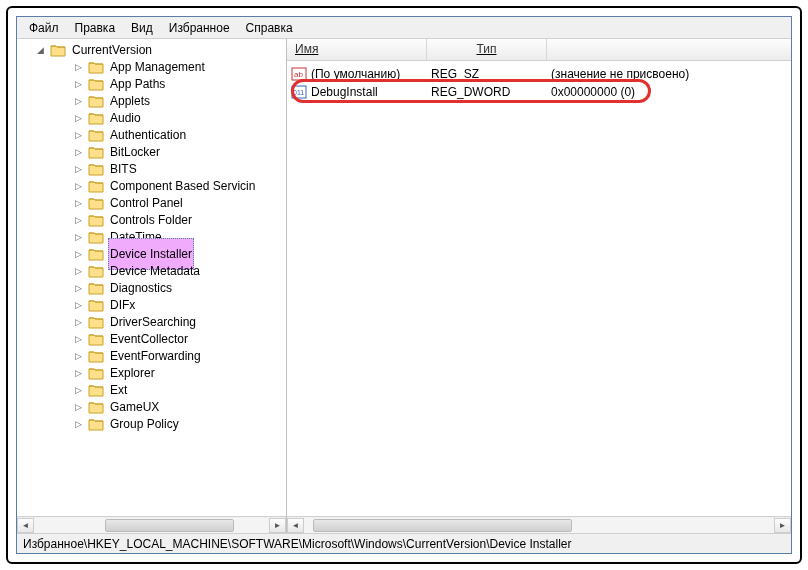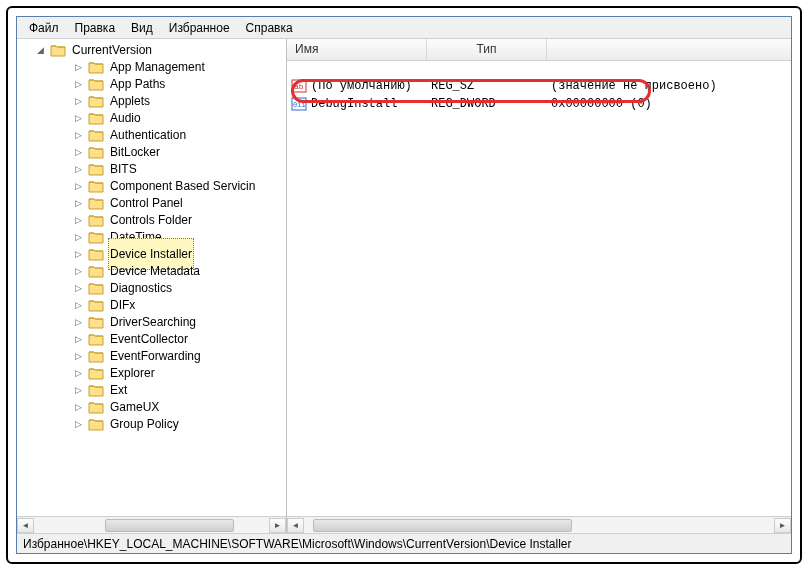--- a/index.html
+++ b/index.html
@@ -14,25 +14,25 @@
 .titlebar .btn.close { background: linear-gradient(#f08080,#d04040); color: #fff; border-color: #a03030; }
 .menubar { height: 22px; background: #f0f0f0; display: flex; align-items: center; padding: 1px 4px; border-bottom: 1px solid #d0d0d0; }
 .menubar .mitem { padding: 2px 8px; cursor: pointer; }
 .content { flex: 1; display: flex; background: #fff; overflow: hidden; }
 .tree { width: 270px; border-right: 1px solid #c0c0c0; overflow: hidden; display: flex; flex-direction: column; position: relative; }
 .tree-body { flex: 1; overflow: hidden; padding: 2px 0 0 0; position: relative; }
 .tree-row { display: flex; align-items: center; height: 17px; white-space: nowrap; padding-left: 6px; }
 .tree-row .toggle { width: 11px; height: 11px; display: inline-flex; align-items: center; justify-content: center; margin-right: 2px; font-size: 9px; color: #666; }
 .tree-row .folder { width: 16px; height: 14px; margin: 0 4px 0 2px; }
 .tree-row .label { padding: 0 2px; }
-.tree-row.selected .label { background: #fef9c3; border: 1px dotted #5a7ea8; padding: 8px 1px; }
+.tree-row.selected .label { background: #f0abfc; border: 1px dotted #5a7ea8; padding: 8px 1px; }
 .list { flex: 1; display: flex; flex-direction: column; overflow: hidden; position: relative; }
-.list-header { display: flex; height: 22px; background: linear-gradient(#fdfdfd,#ececec); border-bottom: 1px solid #d0d0d0; }
+.list-header { display: flex; height: 22px; background: linear-gradient(#fdfdfd,#ececec); border-bottom: 1px solid #d0d0d0; text-decoration: underline; }
 .list-header .col { padding: 3px 8px; border-right: 1px solid #d8d8d8; font-size: 12px; color: #333; }
-.list-body { flex: 1; position: relative; padding: 16px 0; font-family: Liberation Mono, monospace; }
+.list-body { flex: 1; position: relative; padding: 4px 0; }
 .list-row { display: flex; align-items: center; height: 18px; padding-left: 4px; }
 .list-row .vicon { width: 16px; height: 16px; margin-right: 4px; }
 .list-row .c { padding: 0 8px 0 0; overflow: hidden; white-space: nowrap; }
 .highlight { position: absolute; border: 3px solid #e03030; border-radius: 12px; pointer-events: none; }
 .hscroll { height: 17px; background: #f0f0f0; border-top: 1px solid #d0d0d0; display: flex; align-items: center; }
 .hscroll .arrow { width: 17px; height: 15px; border: 1px solid #ccc; background: linear-gradient(#fdfdfd,#e8e8e8); display: flex; align-items: center; justify-content: center; font-size: 8px; color: #555; }
 .hscroll .track { flex: 1; height: 15px; background: #f4f4f4; position: relative; }
 .hscroll .thumb { position: absolute; height: 13px; top: 1px; background: linear-gradient(#e8e8e8,#d0d0d0); border: 1px solid #bbb; border-radius: 2px; }
 .statusbar { height: 20px; background: #f0f0f0; border-top: 1px solid #d0d0d0; padding: 2px 6px; font-size: 12px; color: #000; display: flex; align-items: center; }
 .folder svg, .vicon svg, .titlebar .icon svg { width: 100%; height: 100%; }

